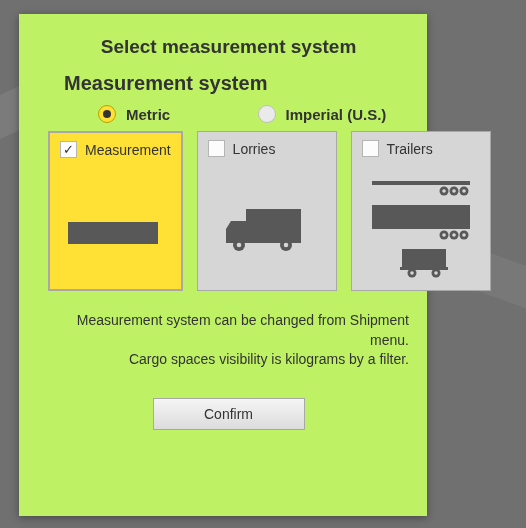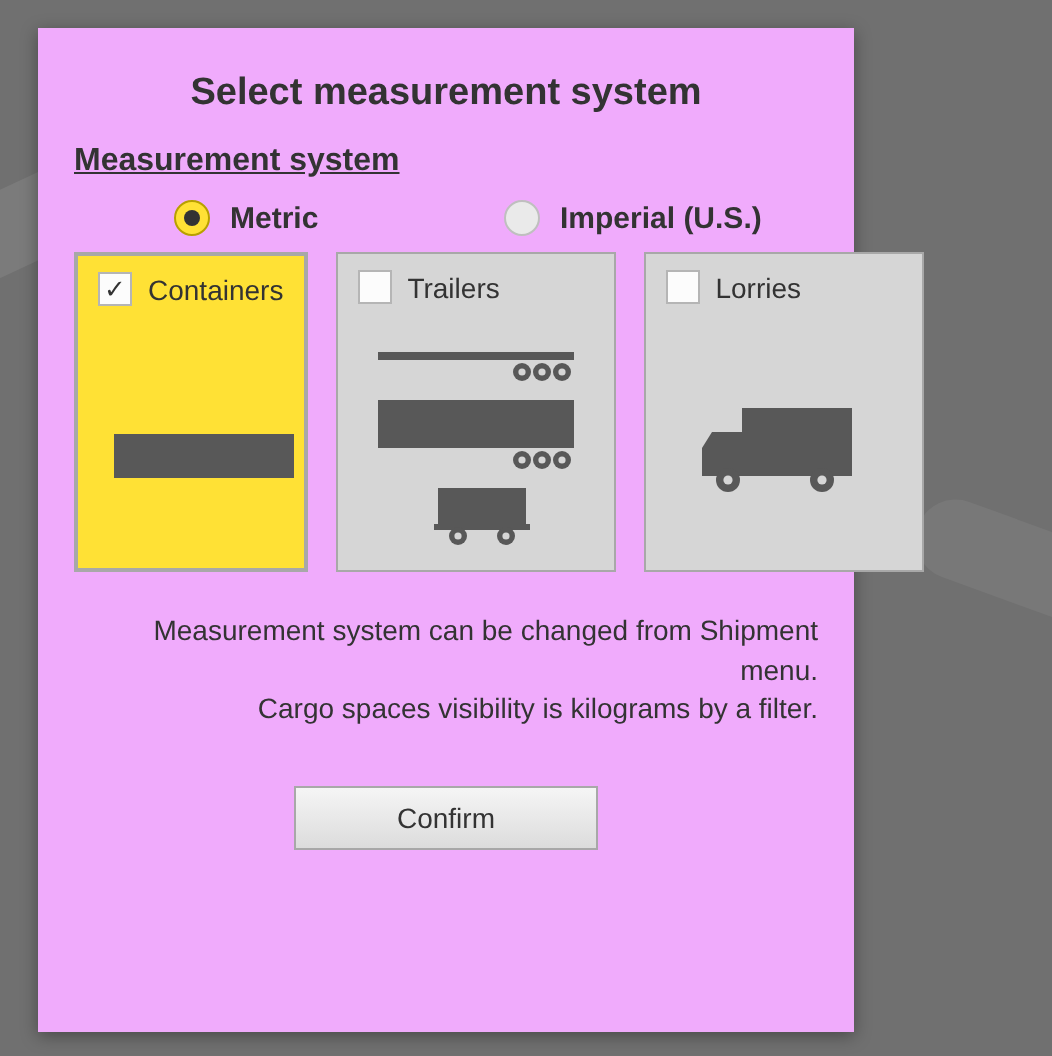--- a/index.html
+++ b/index.html
@@ -10,39 +10,38 @@
     font-family: Arial, Helvetica, sans-serif;
     background: #707070;
     overflow: hidden;
   }
   .dialog {
     position: absolute;
     left: 19px;
     top: 14px;
     width: 408px;
     height: 502px;
-    background: #f0abfc;
+    background: #bef264;
     box-shadow: 0 2px 8px rgba(0,0,0,0.35);
     box-sizing: border-box;
-    padding: 16px 18px 18px 18px;
+    padding: 16px 18px 18px 29px;
     color: #333;
   }
   .title {
     text-align: center;
     font-size: 19px;
     font-weight: bold;
     color: #333;
     margin: 6px 0 14px 0;
   }
   .section-heading {
-    font-size: 16px;
+    font-size: 20px;
     font-weight: bold;
     color: #333;
-    margin: 4px 0 10px 0;
-    text-decoration: underline;
+    margin: 4px 0 10px 16px;
   }
   .radio-row {
     display: flex;
     gap: 8px;
     padding-left: 50px;
   }
   .radio-option {
     display: flex;
     flex-direction: column;
     width: 190px;
@@ -226,60 +225,24 @@
   </div>
 
 
   <div class="cards">
 
     <div class="card selected">
       <div class="card-header">
         <span class="checkbox">
             <span class="checkmark">✓</span>
           </span>
-        <span class="card-label">Containers</span>
+        <span class="card-label">Measurement</span>
       </div>
       <div class="card-illus">
         <div class="container-rect"></div>
-      </div>
-    </div>
-
-    <div class="card">
-      <div class="card-header">
-        <span class="checkbox"></span>
-        <span class="card-label">Trailers</span>
-      </div>
-      <div class="card-illus">
-        <svg width="138" height="120" viewBox="0 0 138 120">
-          <g fill="#585858">
-
-            <rect x="20" y="20" width="98" height="4"></rect>
-            <circle cx="92" cy="30" r="4.5"></circle>
-              <circle cx="92" cy="30" r="1.8" fill="#d6d6d6"></circle>
-            <circle cx="102" cy="30" r="4.5"></circle>
-              <circle cx="102" cy="30" r="1.8" fill="#d6d6d6"></circle>
-            <circle cx="112" cy="30" r="4.5"></circle>
-              <circle cx="112" cy="30" r="1.8" fill="#d6d6d6"></circle>
-
-            <rect x="20" y="44" width="98" height="24"></rect>
-            <circle cx="92" cy="74" r="4.5"></circle>
-              <circle cx="92" cy="74" r="1.8" fill="#d6d6d6"></circle>
-            <circle cx="102" cy="74" r="4.5"></circle>
-              <circle cx="102" cy="74" r="1.8" fill="#d6d6d6"></circle>
-            <circle cx="112" cy="74" r="4.5"></circle>
-              <circle cx="112" cy="74" r="1.8" fill="#d6d6d6"></circle>
-
-            <rect x="50" y="88" width="44" height="18"></rect>
-            <rect x="48" y="106" width="48" height="3"></rect>
-            <circle cx="60" cy="112" r="4.5"></circle>
-              <circle cx="60" cy="112" r="1.8" fill="#d6d6d6"></circle>
-            <circle cx="84" cy="112" r="4.5"></circle>
-              <circle cx="84" cy="112" r="1.8" fill="#d6d6d6"></circle>
-          </g>
-        </svg>
       </div>
     </div>
 
     <div class="card">
       <div class="card-header">
         <span class="checkbox"></span>
         <span class="card-label">Lorries</span>
       </div>
       <div class="card-illus">
         <svg width="138" height="120" viewBox="0 0 138 120">
@@ -289,20 +252,56 @@
             <rect x="28" y="78" width="75" height="4"></rect>
             <circle class="wheel" cx="41" cy="84" r="6"></circle>
             <circle cx="41" cy="84" r="2.3" fill="#d6d6d6"></circle>
             <circle class="wheel" cx="88" cy="84" r="6"></circle>
             <circle cx="88" cy="84" r="2.3" fill="#d6d6d6"></circle>
           </g>
         </svg>
       </div>
     </div>
 
+    <div class="card">
+      <div class="card-header">
+        <span class="checkbox"></span>
+        <span class="card-label">Trailers</span>
+      </div>
+      <div class="card-illus">
+        <svg width="138" height="120" viewBox="0 0 138 120">
+          <g fill="#585858">
+
+            <rect x="20" y="20" width="98" height="4"></rect>
+            <circle cx="92" cy="30" r="4.5"></circle>
+              <circle cx="92" cy="30" r="1.8" fill="#d6d6d6"></circle>
+            <circle cx="102" cy="30" r="4.5"></circle>
+              <circle cx="102" cy="30" r="1.8" fill="#d6d6d6"></circle>
+            <circle cx="112" cy="30" r="4.5"></circle>
+              <circle cx="112" cy="30" r="1.8" fill="#d6d6d6"></circle>
+
+            <rect x="20" y="44" width="98" height="24"></rect>
+            <circle cx="92" cy="74" r="4.5"></circle>
+              <circle cx="92" cy="74" r="1.8" fill="#d6d6d6"></circle>
+            <circle cx="102" cy="74" r="4.5"></circle>
+              <circle cx="102" cy="74" r="1.8" fill="#d6d6d6"></circle>
+            <circle cx="112" cy="74" r="4.5"></circle>
+              <circle cx="112" cy="74" r="1.8" fill="#d6d6d6"></circle>
+
+            <rect x="50" y="88" width="44" height="18"></rect>
+            <rect x="48" y="106" width="48" height="3"></rect>
+            <circle cx="60" cy="112" r="4.5"></circle>
+              <circle cx="60" cy="112" r="1.8" fill="#d6d6d6"></circle>
+            <circle cx="84" cy="112" r="4.5"></circle>
+              <circle cx="84" cy="112" r="1.8" fill="#d6d6d6"></circle>
+          </g>
+        </svg>
+      </div>
+    </div>
+
   </div>
 
   <div class="info-text">
     <div>Measurement system can be changed from Shipment menu.</div>
     <div>Cargo spaces visibility is kilograms by a filter.</div>
   </div>
 
   <div class="button-row">
     <div class="confirm-btn">Confirm</div>
   </div>

